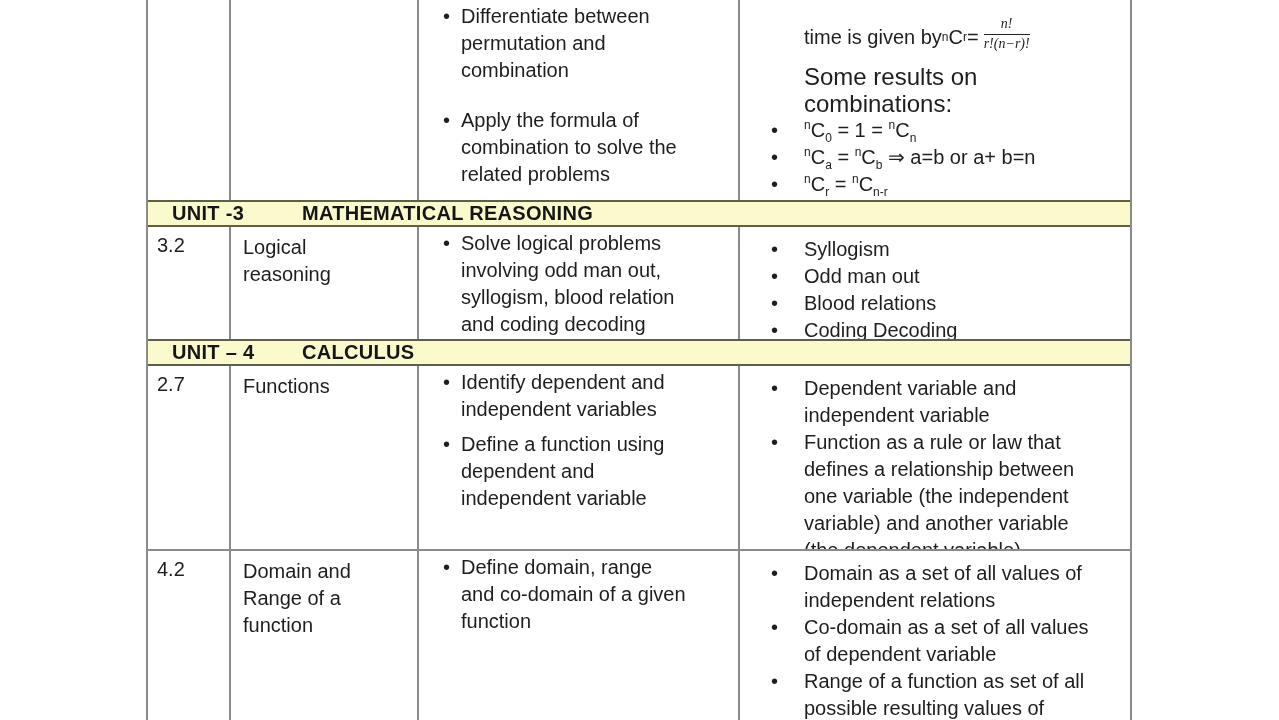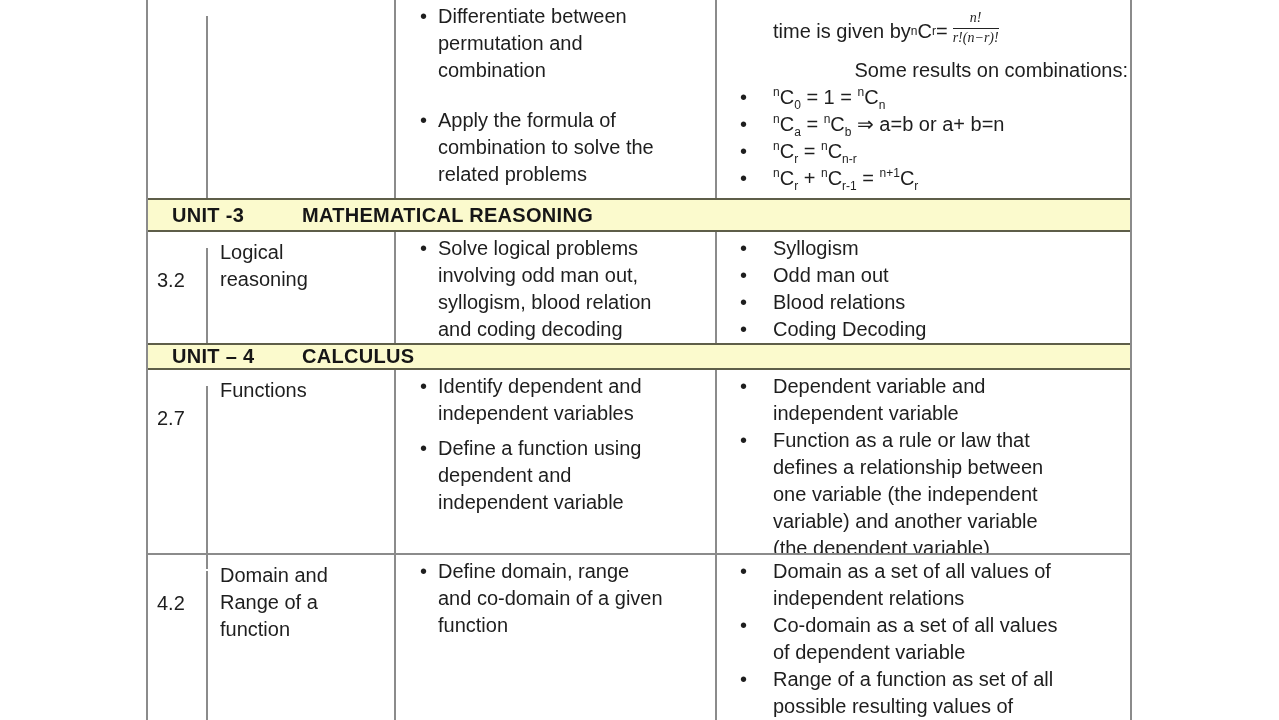--- a/index.html
+++ b/index.html
@@ -12,24 +12,24 @@
     position:relative;
   }
   .table {
     position:absolute; left:146px; top:0; width:986px; height:720px;
     border-left:2px solid var(--grid-border,#8b8b8b);
     border-right:2px solid var(--grid-border,#8b8b8b);
     display:flex; flex-direction:column;
   }
   .row { display:flex; width:100%; }
   .cell { height:100%; overflow:hidden; }
-  .c1 { width:60px;  border-right:2px solid var(--grid-border,#8b8b8b); padding:19px 4px 0 9px;margin-top:16px; }
+  .c1 { width:83px;  border-right:2px solid var(--grid-border,#8b8b8b); padding:5px 4px 0 9px; }
   .c2 { width:188px; border-right:2px solid var(--grid-border,#8b8b8b); padding:7px 6px 0 12px; }
   .c3 { width:321px; border-right:2px solid var(--grid-border,#8b8b8b); padding:3px 2px 0 0; }
-  .c4 { flex:1; padding:3px 2px 0 0; }
+  .c4 { flex:1; padding:9px 2px 0 0;margin-left:8px; }
 
   .row-top { height:200px; }
   .row-32  { height:112px; }
   .row-41  { height:185px; border-bottom:2px solid var(--grid-border,#8b8b8b); }
   .row-42  { flex:1; }
 
   .band {
     height:34px;
     background:var(--band-background,#fbfacd);
     border-top:2px solid var(--band-border,#5e5e49);
@@ -53,21 +53,21 @@
   ul.cont { margin-left:21px; }
   ul.cont > li {
     position:relative; padding-left:35px;
     white-space:pre-line; font-size:20px; line-height:27px;
   }
   ul.cont > li::before { content:"\2022"; position:absolute; left:2px; top:0; }
   .gap-lg { margin-top:23px; }
   .gap-sm { margin-top:8px; }
 
   .intro { margin-left:56px; margin-top:2px; height:52px; display:flex; align-items:center; font-size:20px; white-space:nowrap; }
-  .results { margin-left:56px; font-size:20px; line-height:27px;text-align:right; }
+  .results { margin-left:56px; font-size:24px; line-height:27px; }
 
   sup { font-size:12px; vertical-align:super; line-height:0; }
   sub { font-size:12px; vertical-align:sub; line-height:0; }
 
   .frac {
     display:inline-block; vertical-align:middle; text-align:center;
     font-family:"Liberation Serif", serif; font-style:italic;
     font-size:14px; line-height:1.15; margin-left:5px; position:relative; top:-3px;
   }
   .fnum { display:block; border-bottom:1.4px solid #222; padding:0 7px 1px; }

